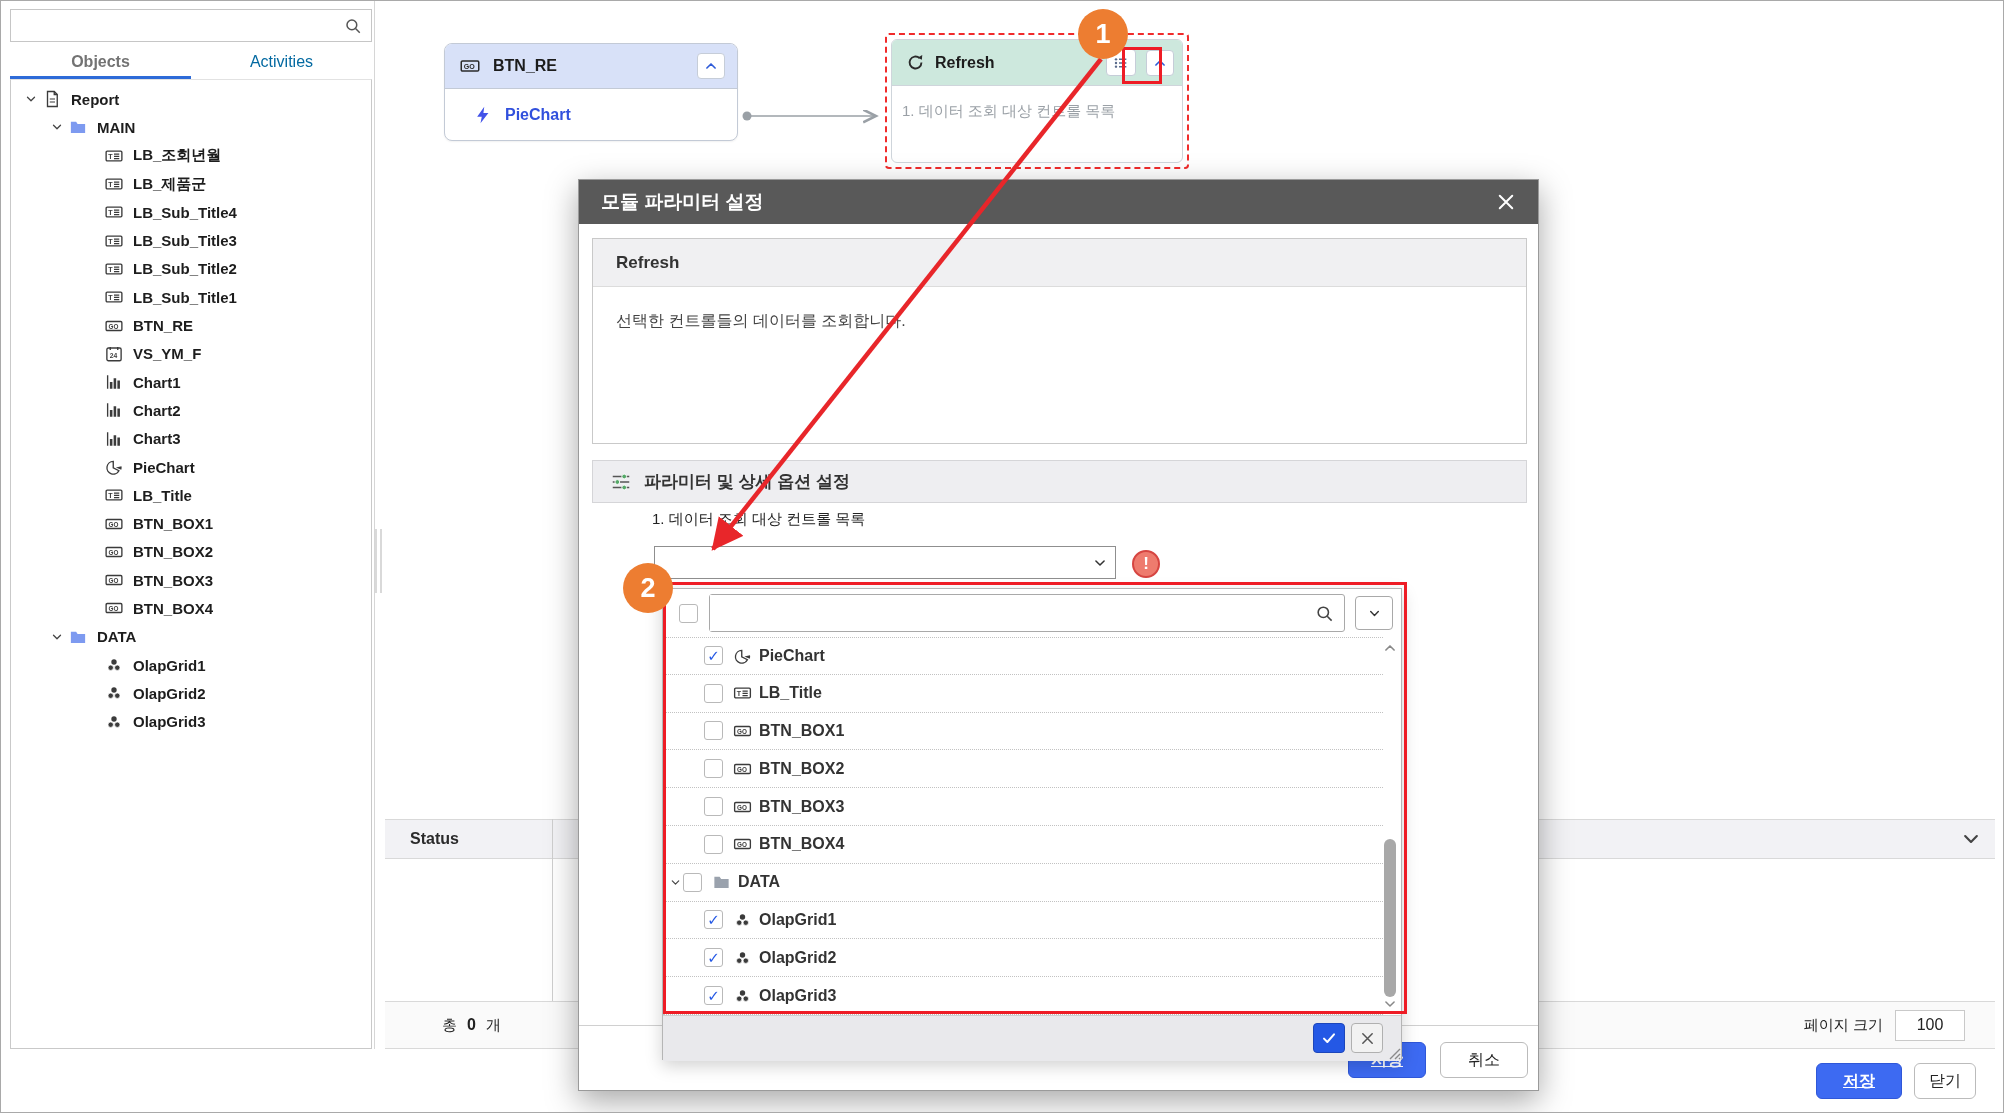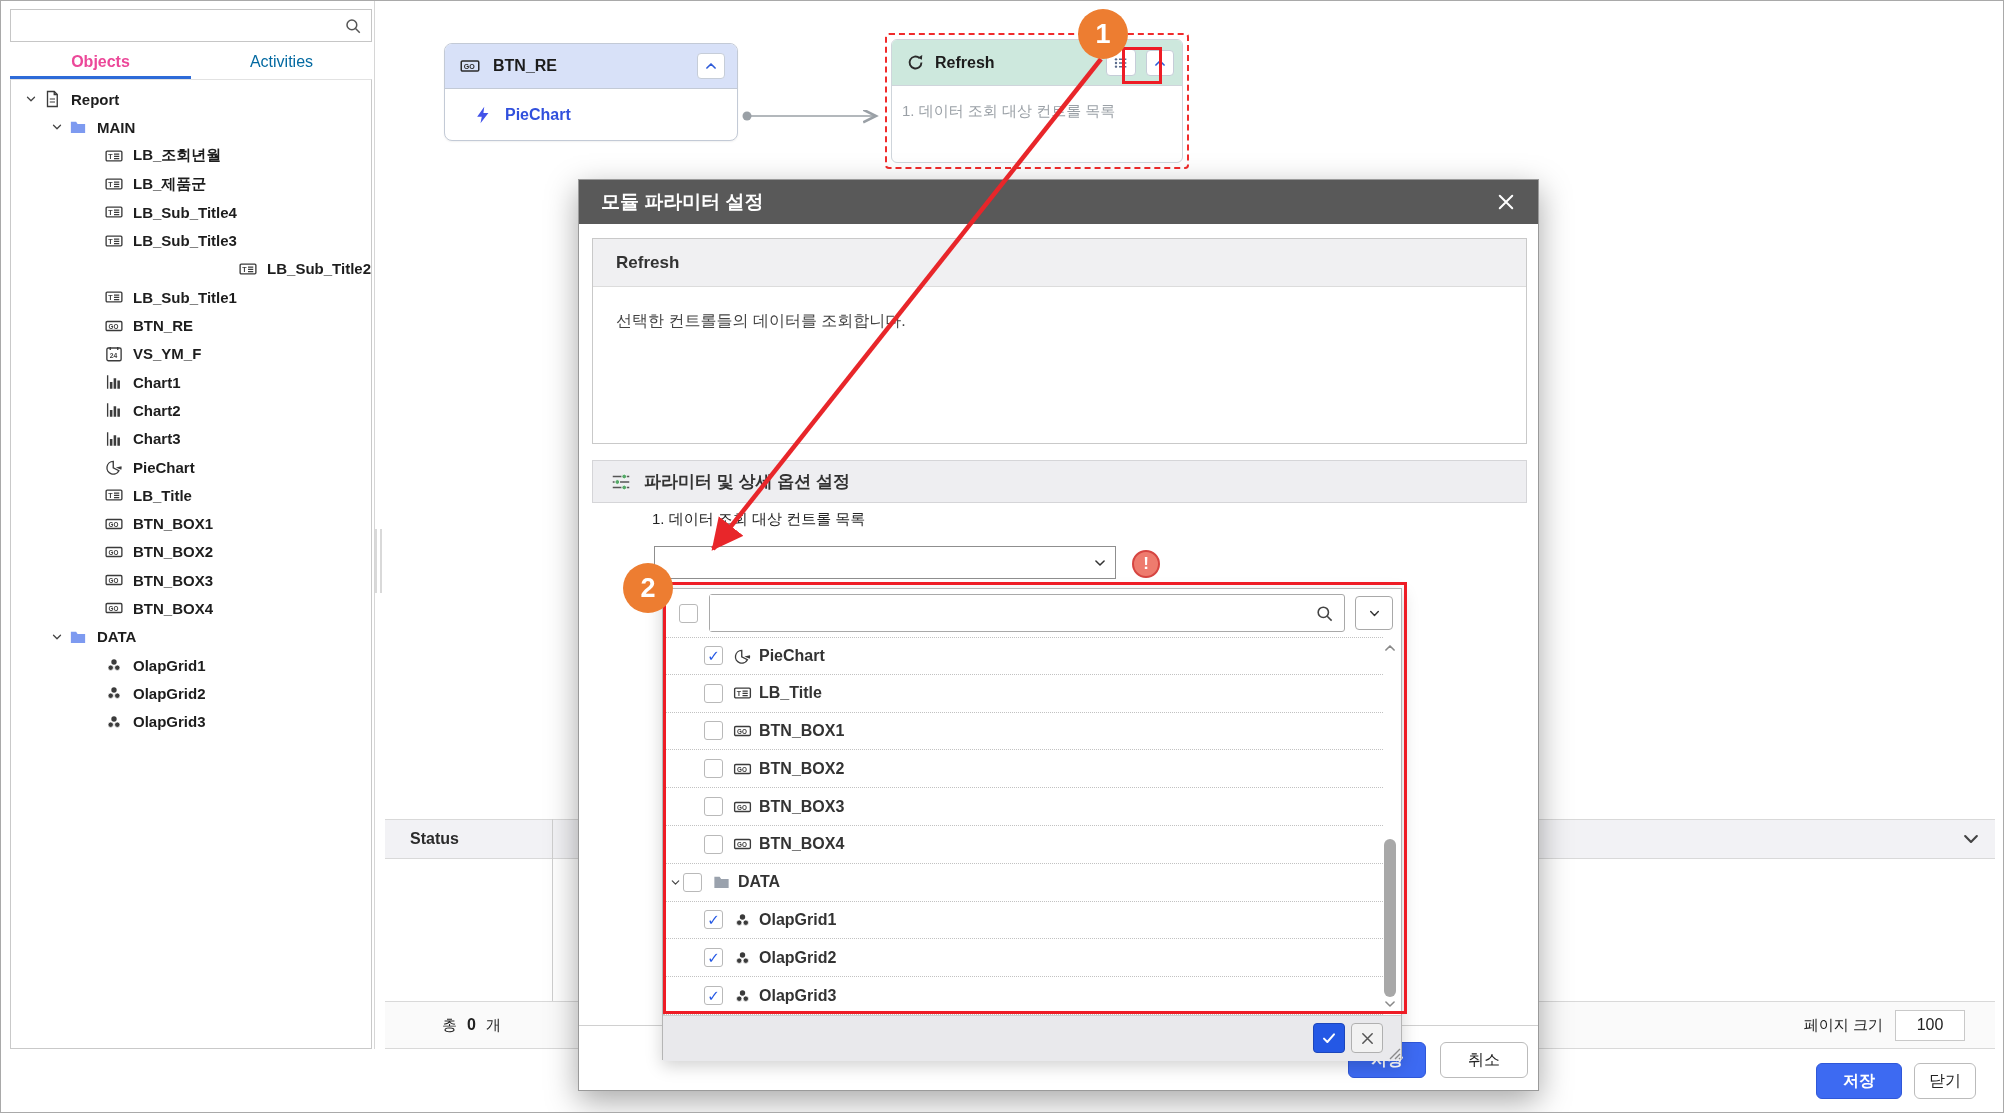--- a/index.html
+++ b/index.html
@@ -10,21 +10,21 @@
 
   
   .sidebar { position:absolute; left:0; top:0; width:373px; height:1113px; background:#fff; }
   .sidebar-right-edge { position:absolute; left:373px; top:0; width:1px; height:1113px; background:#d6d6d6; }
   .searchbox { position:absolute; left:9px; top:8px; width:362px; height:33px;
                border:1px solid #c6c6c6; background:#fff; display:flex; align-items:center; }
   .searchbox input { flex:1; border:none; outline:none; height:100%; padding:0 8px; font-size:15px; }
   .searchbox svg { width:18px; height:18px; color:#555; margin-right:9px; flex:none; }
   .tabs { position:absolute; left:9px; top:48px; width:362px; height:30px; display:flex; }
   .tab { flex:1; text-align:center; font-size:16px; color:#0369a1; padding-top:4px; cursor:default; }
-  .tab.active { font-weight:700; color:#ec4899; border-bottom:3px solid #2e6bd8; }
+  .tab.active { font-weight:700; color:#737373; border-bottom:3px solid #2e6bd8; }
   .treepanel { position:absolute; left:9px; top:78px; width:362px; height:970px;
                border:1px solid #c9c9c9; border-top:1px solid #e2e2e2; background:#fff; padding-top:5px; overflow:hidden; }
   .tree-row { height:28.3px; display:flex; align-items:center; font-size:15px; font-weight:600; color:#1d1d1d; white-space:nowrap; }
   .tree-row .expander { width:20px; display:flex; align-items:center; justify-content:center; color:#444; flex:none; }
   .tree-row .expander svg { width:12px; height:12px; }
   .tree-row .ticon { width:22px; height:18px; margin-right:8px; color:#3b3b3b; flex:none; }
   .tree-row .ticon.i-folder { color:#7d9af0; }
   .splitter-grip { position:absolute; left:374px; top:528px; width:7px; height:64px;
                    border-left:2px solid #d9d9d9; border-right:2px solid #d9d9d9; }
 
@@ -68,21 +68,21 @@
   .status-foot { position:absolute; left:384px; top:1000px; width:1610px; height:48px;
                  background:#fafafa; border-top:1px solid #d9d9d9; border-bottom:1px solid #d9d9d9;
                  display:flex; align-items:center; font-size:15px; color:#222; }
   .tot { margin-left:57px; display:flex; gap:10px; align-items:center; }
   .tot .n { font-weight:700; font-size:16px; }
   .pgsize { margin-left:auto; margin-right:30px; display:flex; gap:12px; align-items:center; }
   .pgsize input { width:70px; height:31px; border:1px solid #c9c9c9; text-align:center; font-size:16px; color:#222; }
   .page-foot { position:absolute; left:0; top:1048px; width:2004px; height:65px; background:#fff; }
   .btn { display:inline-flex; align-items:center; justify-content:center; border-radius:6px;
          font-size:16px; cursor:default; }
-  .btn.blue { background:#3d6af2; border:1px solid #2f57d8; color:#fff; font-weight:700; }
+  .btn.blue { background:#3d6af2; border:1px solid #2f57d8; color:#fff; font-weight:700;text-decoration:underline; }
   .btn.ghost { background:#fff; border:1px solid #bbb; color:#222;font-family:Liberation Mono, monospace; }
   .pf-save { position:absolute; left:1815px; top:1062px; width:86px; height:36px; }
   .pf-close { position:absolute; left:1913px; top:1062px; width:62px; height:36px; }
 
   
   .modal { position:absolute; left:577px; top:178px; width:961px; height:912px; background:#fff;
            border:1px solid #9a9a9a; box-shadow:0 10px 30px rgba(0,0,0,.35); z-index:40; }
   .modal-hd { position:absolute; left:0; top:0; width:100%; height:44px; background:#595959;
               display:flex; align-items:center; padding:0 22px; }
   .modal-hd .ttl { color:#fff; font-size:19px; font-weight:600; flex:1; }
@@ -313,21 +313,21 @@
     <span class="expander" style="visibility: hidden;">
             <svg>
               <use href="#i-chev-down"></use>
             </svg>
           </span>
     <svg class="ticon i-label">
             <use href="#i-label"></use>
           </svg>
     <span class="tlabel">LB_Sub_Title3</span>
   </div>
-        <div class="tree-row" style="padding-left: 72px; justify-content: flex-end;">
+        <div class="tree-row" style="padding-left: 72px;">
     <span class="expander" style="visibility: hidden;">
             <svg>
               <use href="#i-chev-down"></use>
             </svg>
           </span>
     <svg class="ticon i-label">
             <use href="#i-label"></use>
           </svg>
     <span class="tlabel">LB_Sub_Title2</span>
   </div>

